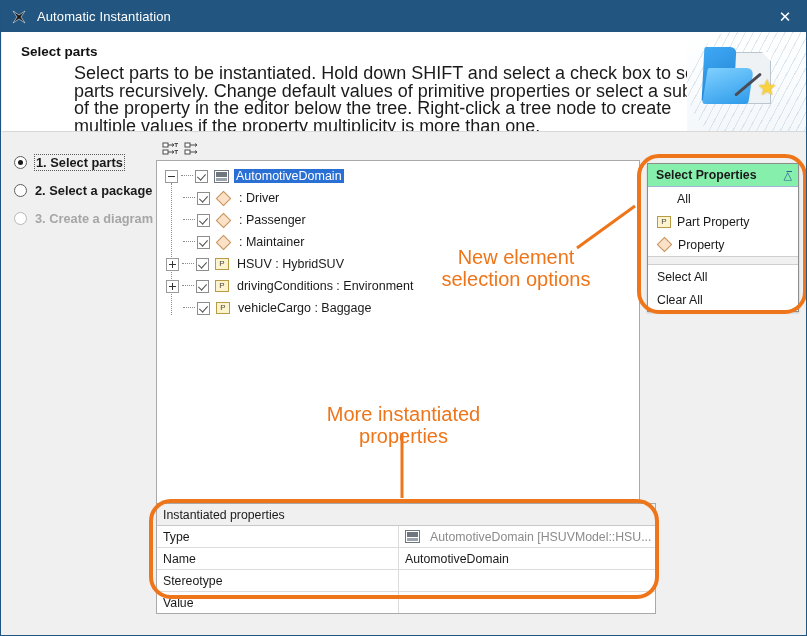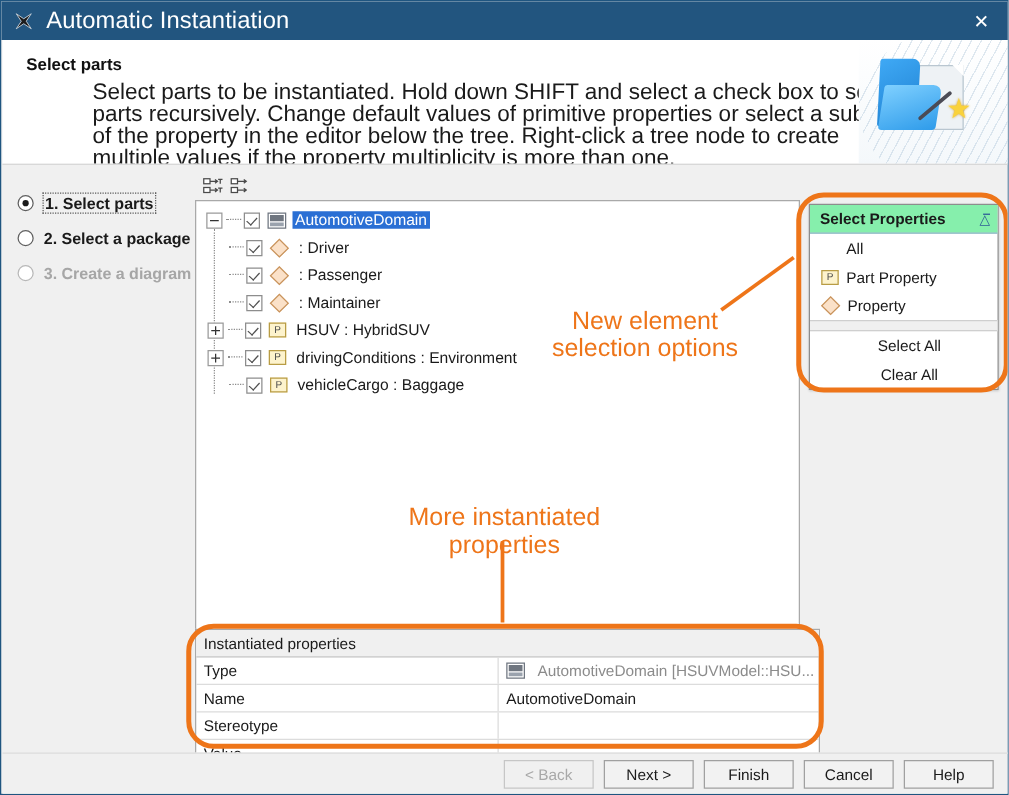--- a/index.html
+++ b/index.html
@@ -32,21 +32,21 @@
     align-items: center;
   }
   .titlebar-icon {
     width: 16px; height: 16px;
     margin-left: 10px;
     position: relative;
     flex: none;
   }
   .titlebar-title {
     color: #ffffff;
-    font-size: 19px;
+    font-size: 13px;
     margin-left: 10px;
     letter-spacing: 0.1px;
     white-space: nowrap;
   }
   .titlebar-close {
     position: absolute;
     right: 0; top: 0;
     width: 46px; height: 31px;
     display: flex;
     align-items: center;
@@ -371,21 +371,20 @@
     border-top: 1px solid #cfcfcf;
     border-bottom: 1px solid #cfcfcf;
   }
   .sp-action {
     height: 23px;
     display: flex;
     align-items: center;
     padding-left: 9px;
     font-size: 12.3px;
     color: #1a1a1a;
-    justify-content: center;
   }
 
   
   .props-panel {
     position: absolute;
     left: 154px; top: 371px;
     width: 500px;
     background: #ffffff;
     border: 1px solid #a9a9a9;
     box-sizing: border-box;
@@ -652,27 +651,20 @@
       <div class="pp-row">
         <div class="pp-key">Value</div>
         <div class="pp-val">
           <span></span>
         </div>
       </div>
     </div>
 
   </div>
 
-  <div class="footer">
-    <div class="btn disabled">&lt; Back</div>
-    <div class="btn">Next &gt;</div>
-    <div class="btn">Finish</div>
-    <div class="btn">Cancel</div>
-    <div class="btn">Help</div>
-  </div>
 
   <div class="anno-box" style="left:636px; top:153px; width:170px; height:160px;"></div>
   <div class="anno-box" style="left:148px; top:498px; width:510px; height:100px;"></div>
 
   <svg class="anno-svg">
     <path d="M576,247 L634,205" stroke="#ee7519" stroke-width="3" fill="none"></path>
     <path d="M401,432 L401,497" stroke="#ee7519" stroke-width="3" fill="none"></path>
   </svg>
 
   <div class="anno-text" style="left:425px; top:245px; width:180px;">New element

